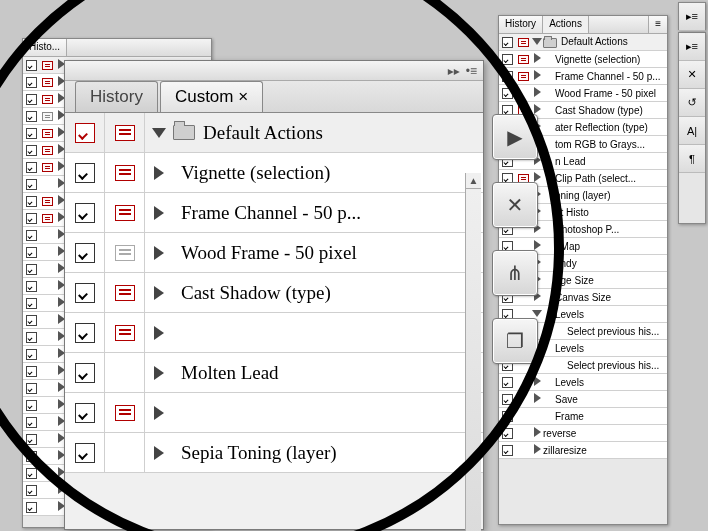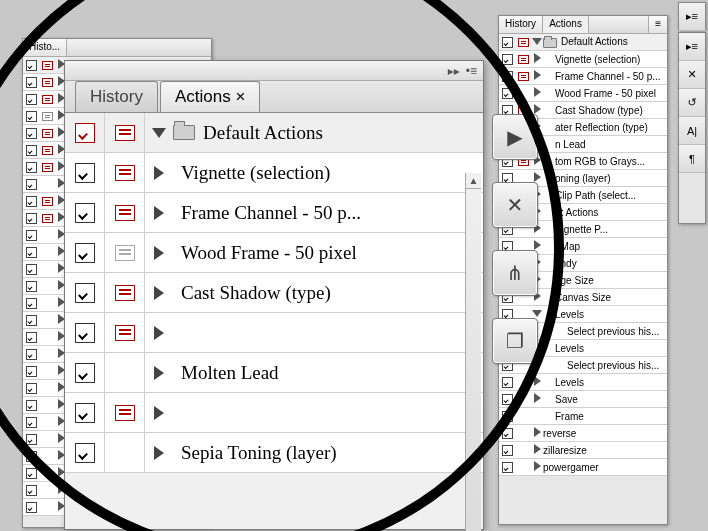--- a/index.html
+++ b/index.html
@@ -504,67 +504,67 @@
         <div class="dlg">
           <div class="dlg-ico"></div>
         </div>
         <div class="arrow"><span class="tri right"></span></div>
         <div class="label">ater Reflection (type)</div>
       </div>
       <div class="sm-row indent">
         <div class="cb">
           <div class="check-ico on"></div>
         </div>
+        <div class="dlg">
+          <div class="dlg-ico"></div>
+        </div>
+        <div class="arrow"><span class="tri right"></span></div>
+        <div class="label">tom RGB to Grays...</div>
+      </div>
+      <div class="sm-row indent">
+        <div class="cb">
+          <div class="check-ico on"></div>
+        </div>
         <div class="dlg"></div>
         <div class="arrow"><span class="tri right"></span></div>
         <div class="label">n Lead</div>
       </div>
       <div class="sm-row indent">
         <div class="cb">
           <div class="check-ico on"></div>
         </div>
         <div class="dlg">
           <div class="dlg-ico"></div>
         </div>
         <div class="arrow"><span class="tri right"></span></div>
-        <div class="label">tom RGB to Grays...</div>
+        <div class="label">Clip Path (select...</div>
       </div>
       <div class="sm-row indent">
         <div class="cb">
           <div class="check-ico on"></div>
         </div>
         <div class="dlg"></div>
         <div class="arrow"><span class="tri right"></span></div>
         <div class="label">oning (layer)</div>
       </div>
       <div class="sm-row indent">
         <div class="cb">
           <div class="check-ico on"></div>
         </div>
-        <div class="dlg">
-          <div class="dlg-ico"></div>
-        </div>
-        <div class="arrow"><span class="tri right"></span></div>
-        <div class="label">Clip Path (select...</div>
-      </div>
-      <div class="sm-row indent">
-        <div class="cb">
-          <div class="check-ico on"></div>
-        </div>
-        <div class="dlg"></div>
-        <div class="arrow"><span class="tri right"></span></div>
-        <div class="label">nt Actions</div>
-      </div>
-      <div class="sm-row indent">
-        <div class="cb">
-          <div class="check-ico on"></div>
-        </div>
-        <div class="dlg"></div>
-        <div class="arrow"><span class="tri right"></span></div>
-        <div class="label"> Vignette P...</div>
+        <div class="dlg"></div>
+        <div class="arrow"><span class="tri right"></span></div>
+        <div class="label">nt Histo</div>
+      </div>
+      <div class="sm-row indent">
+        <div class="cb">
+          <div class="check-ico on"></div>
+        </div>
+        <div class="dlg"></div>
+        <div class="arrow"><span class="tri right"></span></div>
+        <div class="label"> Photoshop P...</div>
       </div>
       <div class="sm-row indent">
         <div class="cb">
           <div class="check-ico on"></div>
         </div>
         <div class="dlg"></div>
         <div class="arrow"><span class="tri right"></span></div>
         <div class="label">t Map</div>
       </div>
       <div class="sm-row indent">
@@ -655,28 +655,20 @@
         <div class="arrow"><span class="tri right"></span></div>
         <div class="label">reverse</div>
       </div>
       <div class="sm-row">
         <div class="cb">
           <div class="check-ico on"></div>
         </div>
         <div class="dlg"></div>
         <div class="arrow"><span class="tri right"></span></div>
         <div class="label">zillaresize</div>
-      </div>
-      <div class="sm-row">
-        <div class="cb">
-          <div class="check-ico on"></div>
-        </div>
-        <div class="dlg"></div>
-        <div class="arrow"><span class="tri right"></span></div>
-        <div class="label">powergamer</div>
       </div>
     </div>
 </div>
 
 <div id="tools-far-right" class="tool-col">
     <div class="slot">▸≡</div>
     <div class="slot">✕</div>
     <div class="slot">↺</div>
     <div class="slot">A|</div>
     <div class="slot">¶</div>
@@ -686,21 +678,21 @@
   <div class="slot">▸≡</div>
 </div>
 
 <div id="big-panel">
   <div class="top-bar">
     <span>▸▸</span>
     <span>•≡</span>
   </div>
   <div class="tabrow">
     <div class="tab inactive">History</div>
-    <div class="tab">Actions ×</div>
+    <div class="tab">Custom ×</div>
   </div>
   <div class="list" id="big-list">
       <div class="big-row header">
         <div class="cell1">
           <div class="big-check on red"></div>
         </div>
         <div class="cell2">
           <div class="big-dlg"></div>
         </div>
         <div class="exp">

